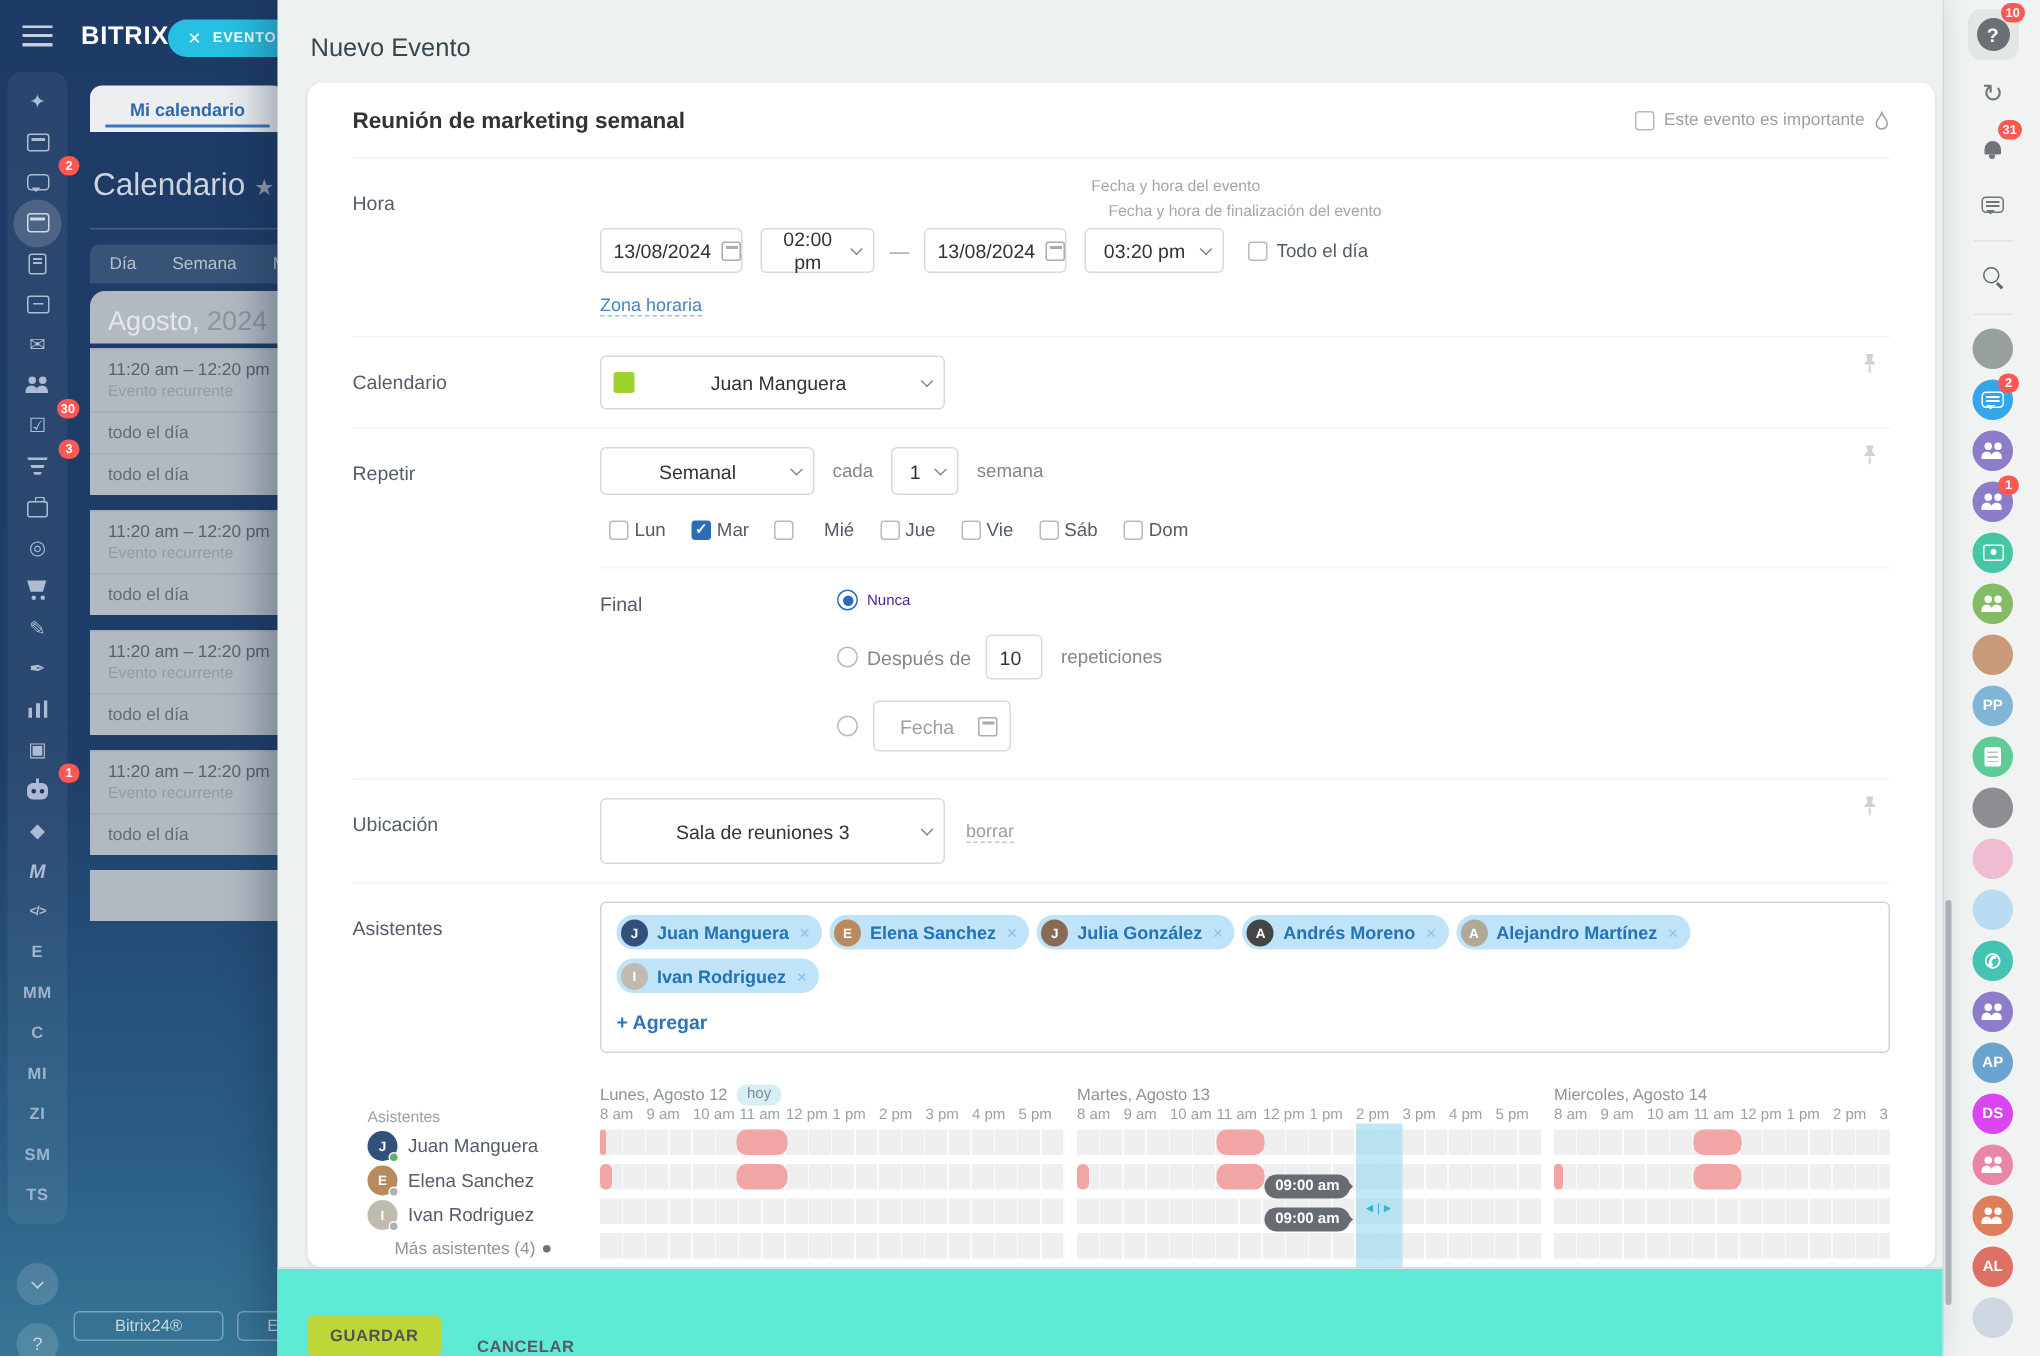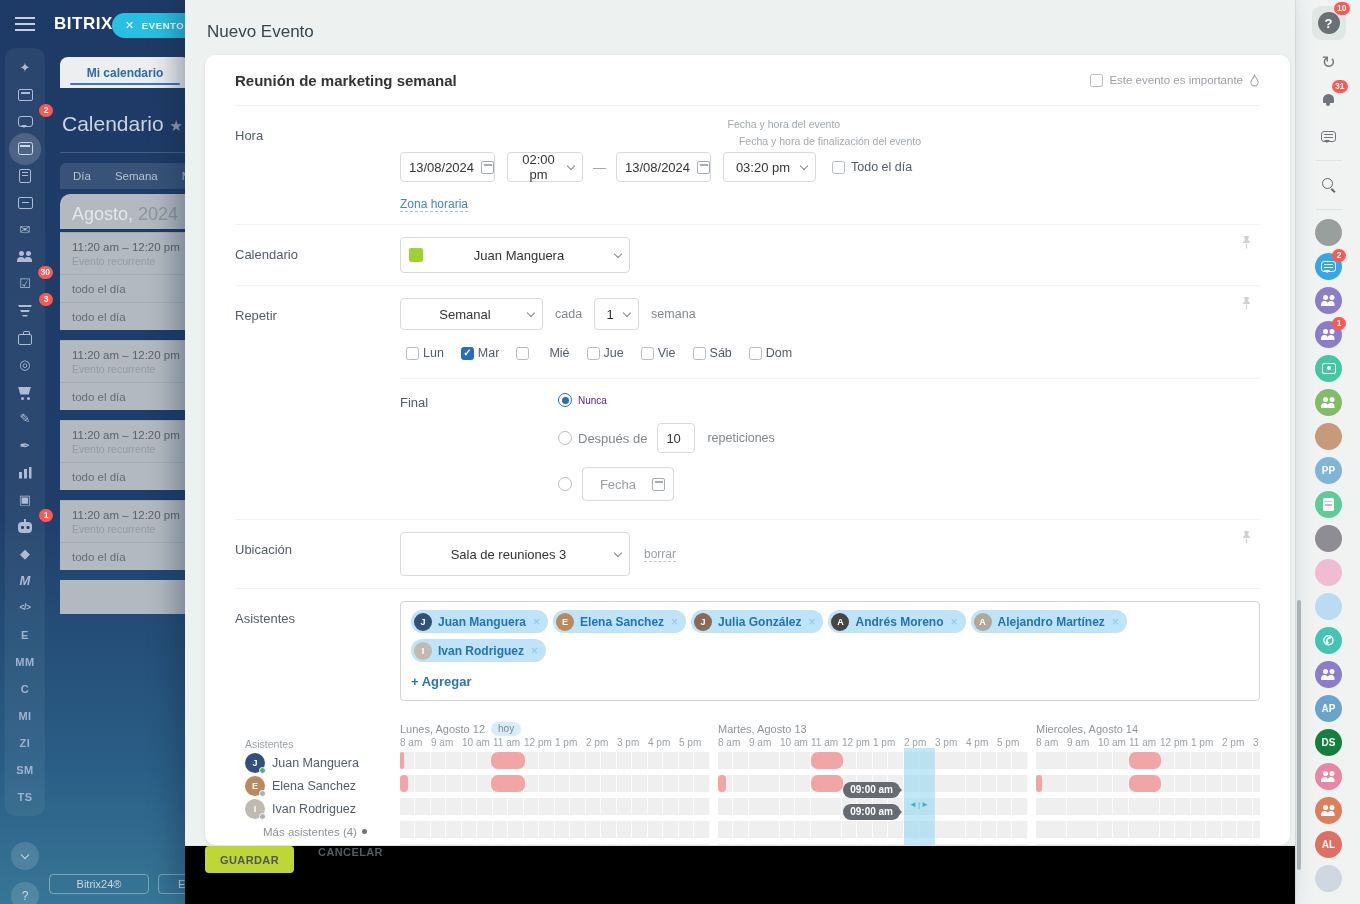--- a/index.html
+++ b/index.html
@@ -146,21 +146,21 @@
   .stripe.short { height:9px; }
   .busy { position:absolute; height:17px; border-radius:7px; background:#f2a5a5; }
   .sel { position:absolute; top:-4px; width:31px; height:114px; background:rgba(142,214,238,.55); z-index:2; }
   .sel-handle { position:absolute; left:50%; top:52px; transform:translateX(-50%); color:#2fb3d8; font-size:8px; letter-spacing:1px; white-space:nowrap; }
   .sel-handle::before { content:"◄|►"; }
   .sel-pill { position:absolute; left:50%; bottom:-1px; transform:translateX(-50%); width:26px; height:13px; background:#fff; border-radius:7px; box-shadow:0 1px 3px rgba(0,0,0,.25); display:flex; align-items:center; justify-content:center; cursor:pointer; }
   .sel-pill .chev { width:5px; height:5px; margin-top:-2px; }
   .tip { position:absolute; background:#676c72; color:#fff; font-size:10px; font-weight:bold; padding:2px 7px 3px; border-radius:8px; white-space:nowrap; z-index:3; }
   .tip::after { content:""; position:absolute; right:-5px; top:5px; border:3px solid transparent; border-left-color:#676c72; }
 
-  .panel-foot { position:absolute; left:0; right:0; bottom:0; height:59px; background:#000000; border-top:1px solid #dfe3e2; display:flex; align-items:flex-start; padding-left:20px; gap:24px; }
+  .panel-foot { position:absolute; left:0; right:0; bottom:0; height:59px; background:#5eead4; border-top:1px solid #dfe3e2; display:flex; align-items:flex-end; padding-left:20px; gap:24px; }
   .btn-save { background:#bed636; border:none; border-radius:4px; height:27px; padding:0 15px; font-size:11px; font-weight:bold; color:#50555a; letter-spacing:.4px; cursor:pointer; font-family:inherit; }
   .btn-cancel { background:none; border:none; font-size:11px; font-weight:bold; color:#535b63; letter-spacing:.4px; cursor:pointer; font-family:inherit; }
 
   
   .rrail { position:absolute; right:0; top:0; width:65px; height:904px; background:#f0f3f2; border-left:1px solid #e2e6e5; }
   .rrail-scroll { position:absolute; left:1px; top:600px; width:4px; height:270px; border-radius:2px; background:#b4b9bd; }
   .rr-list { position:absolute; left:0; top:6px; width:65px; display:flex; flex-direction:column; align-items:center; }
   .rr-item { position:relative; margin-bottom:7px; cursor:pointer; }
   .rr-help { width:34px; height:34px; border-radius:9px; background:#e2e6e5; display:flex; align-items:center; justify-content:center; }
   .rr-help .q { width:22px; height:22px; border-radius:50%; background:#6b7075; color:#fff; font-size:13px; font-weight:bold; display:flex; align-items:center; justify-content:center; }
@@ -771,21 +771,21 @@
       </div>
       <div class="rr-item">
         <div class="rr-circ" style="background: rgb(141, 124, 201);">
           <span class="ppl-w"></span>
         </div>
       </div>
       <div class="rr-item">
         <div class="rr-circ" style="background: rgb(106, 163, 205);">AP</div>
       </div>
       <div class="rr-item">
-        <div class="rr-circ" style="background: #15803d;">DS</div>
+        <div class="rr-circ" style="background: #d946ef;">DS</div>
       </div>
       <div class="rr-item">
         <div class="rr-circ" style="background: rgb(234, 134, 165);">
           <span class="ppl-w"></span>
         </div>
       </div>
       <div class="rr-item">
         <div class="rr-circ" style="background: rgb(223, 126, 92);">
           <span class="ppl-w"></span>
         </div>

